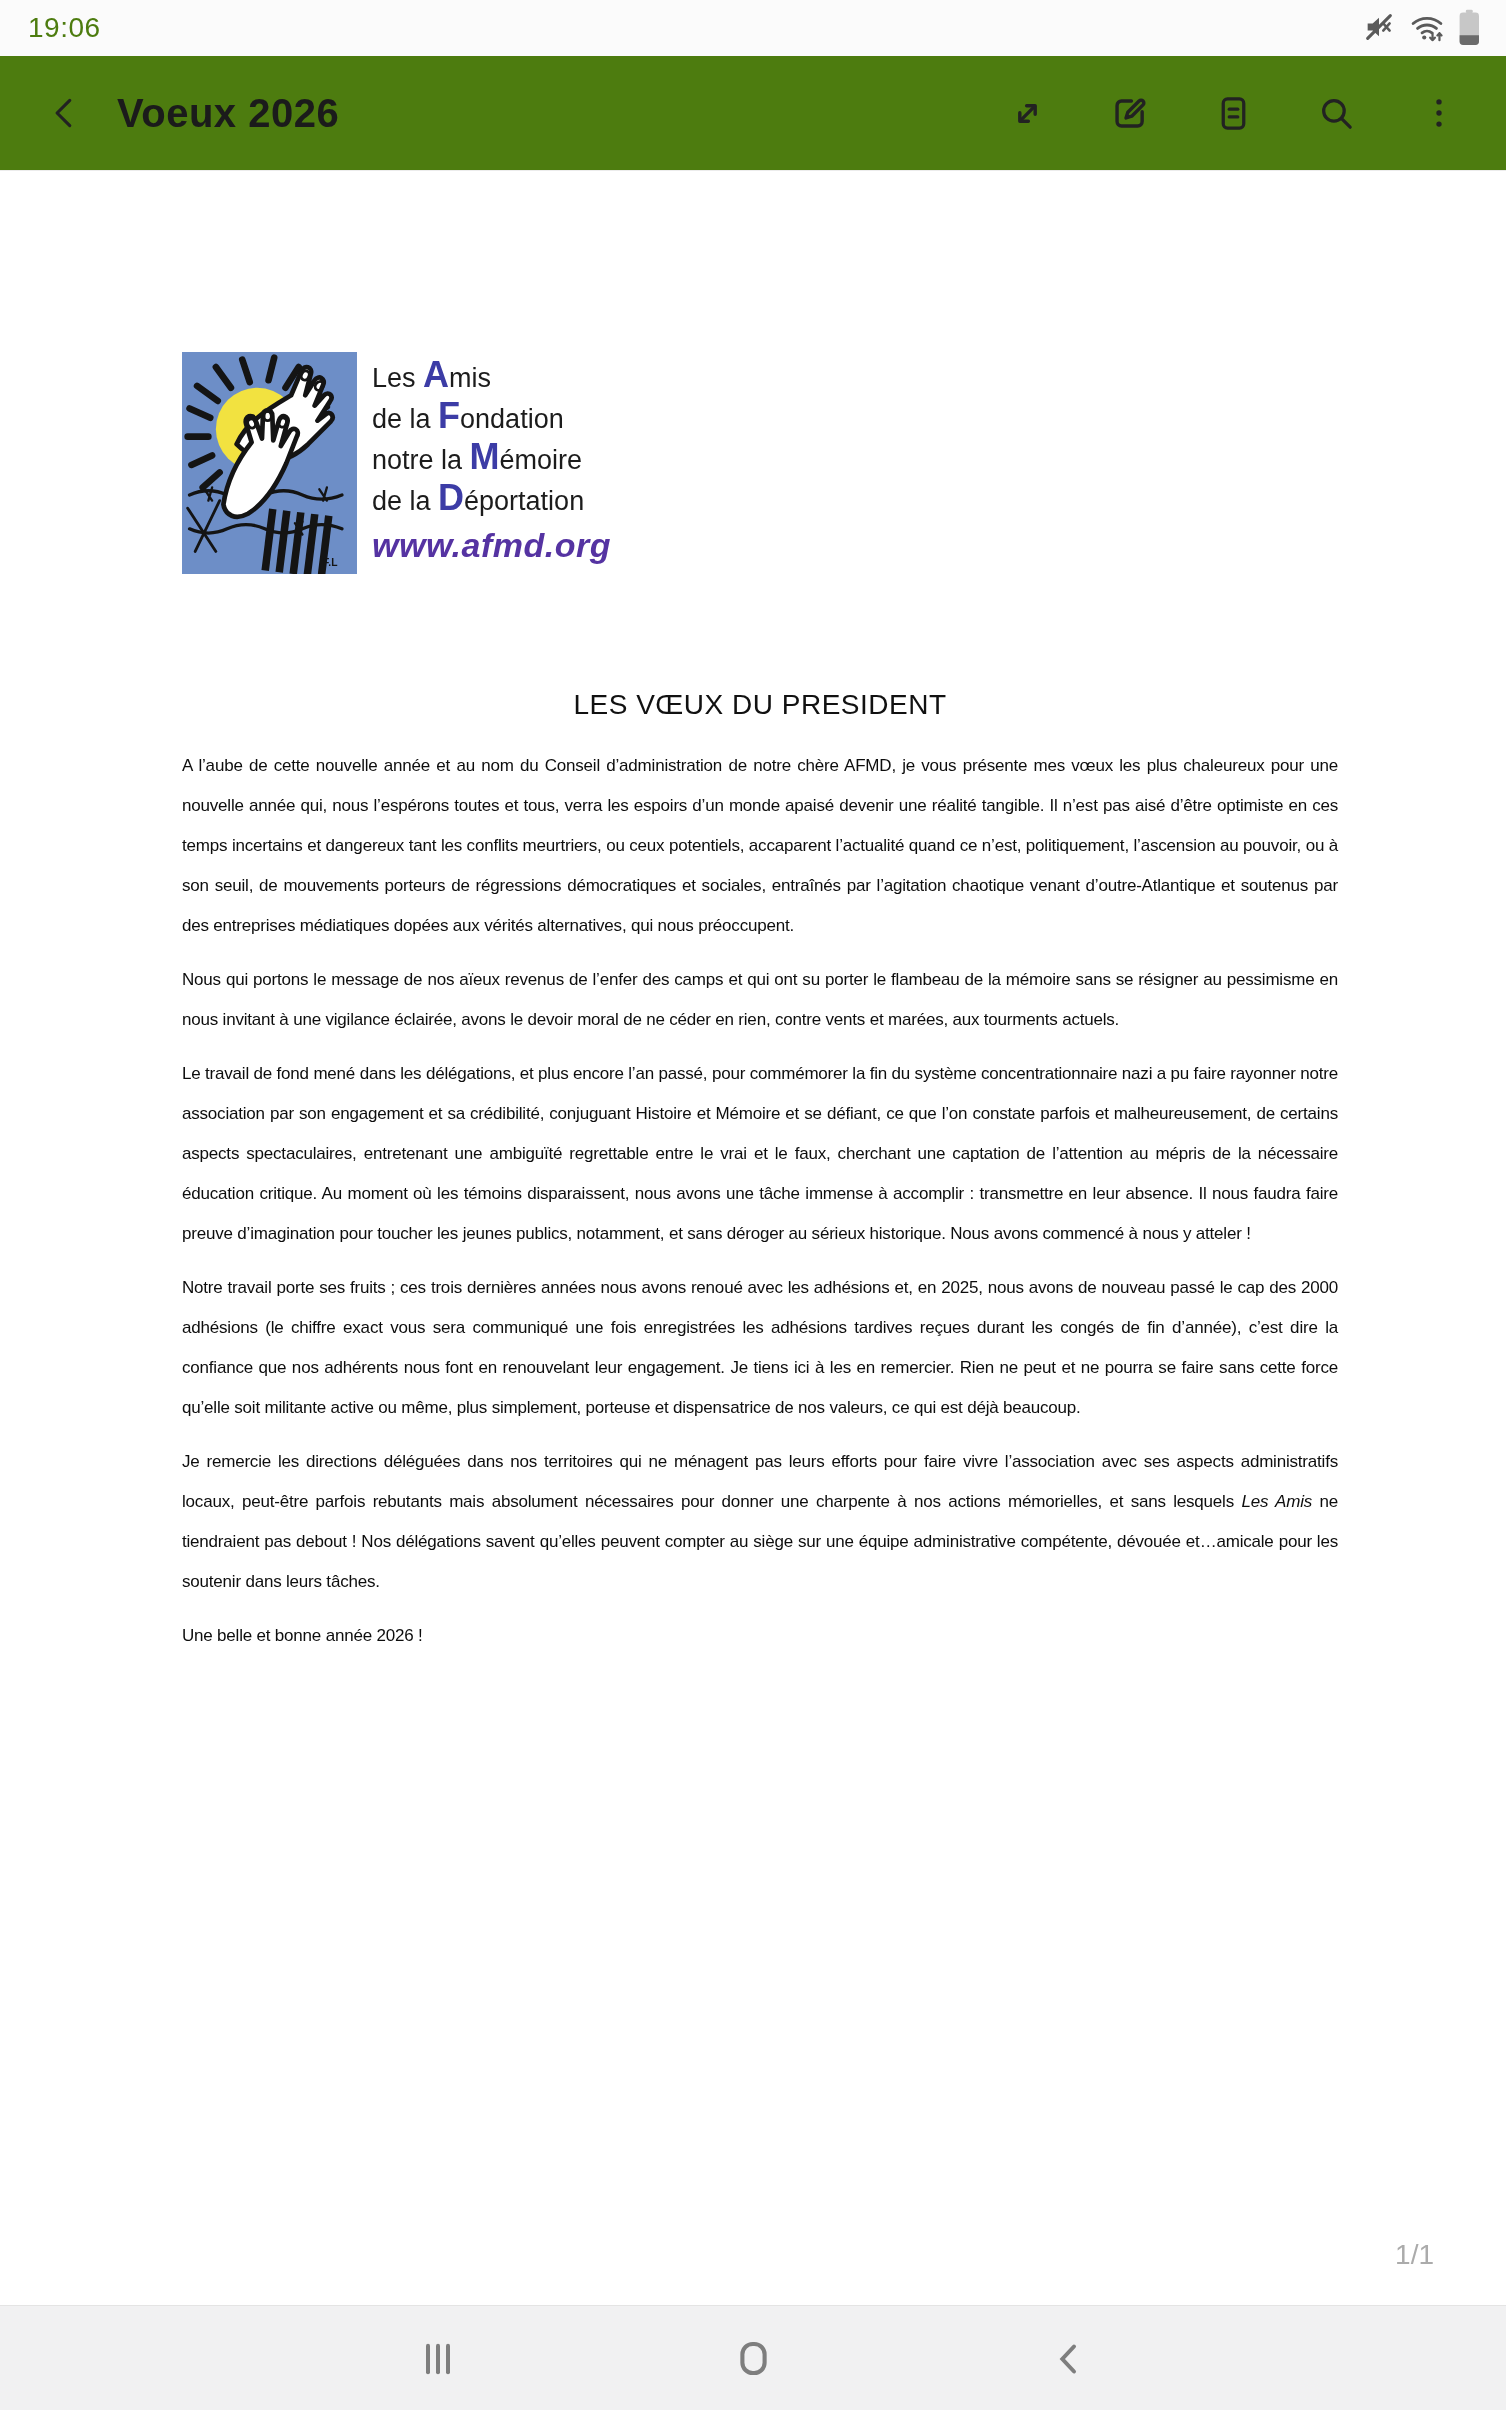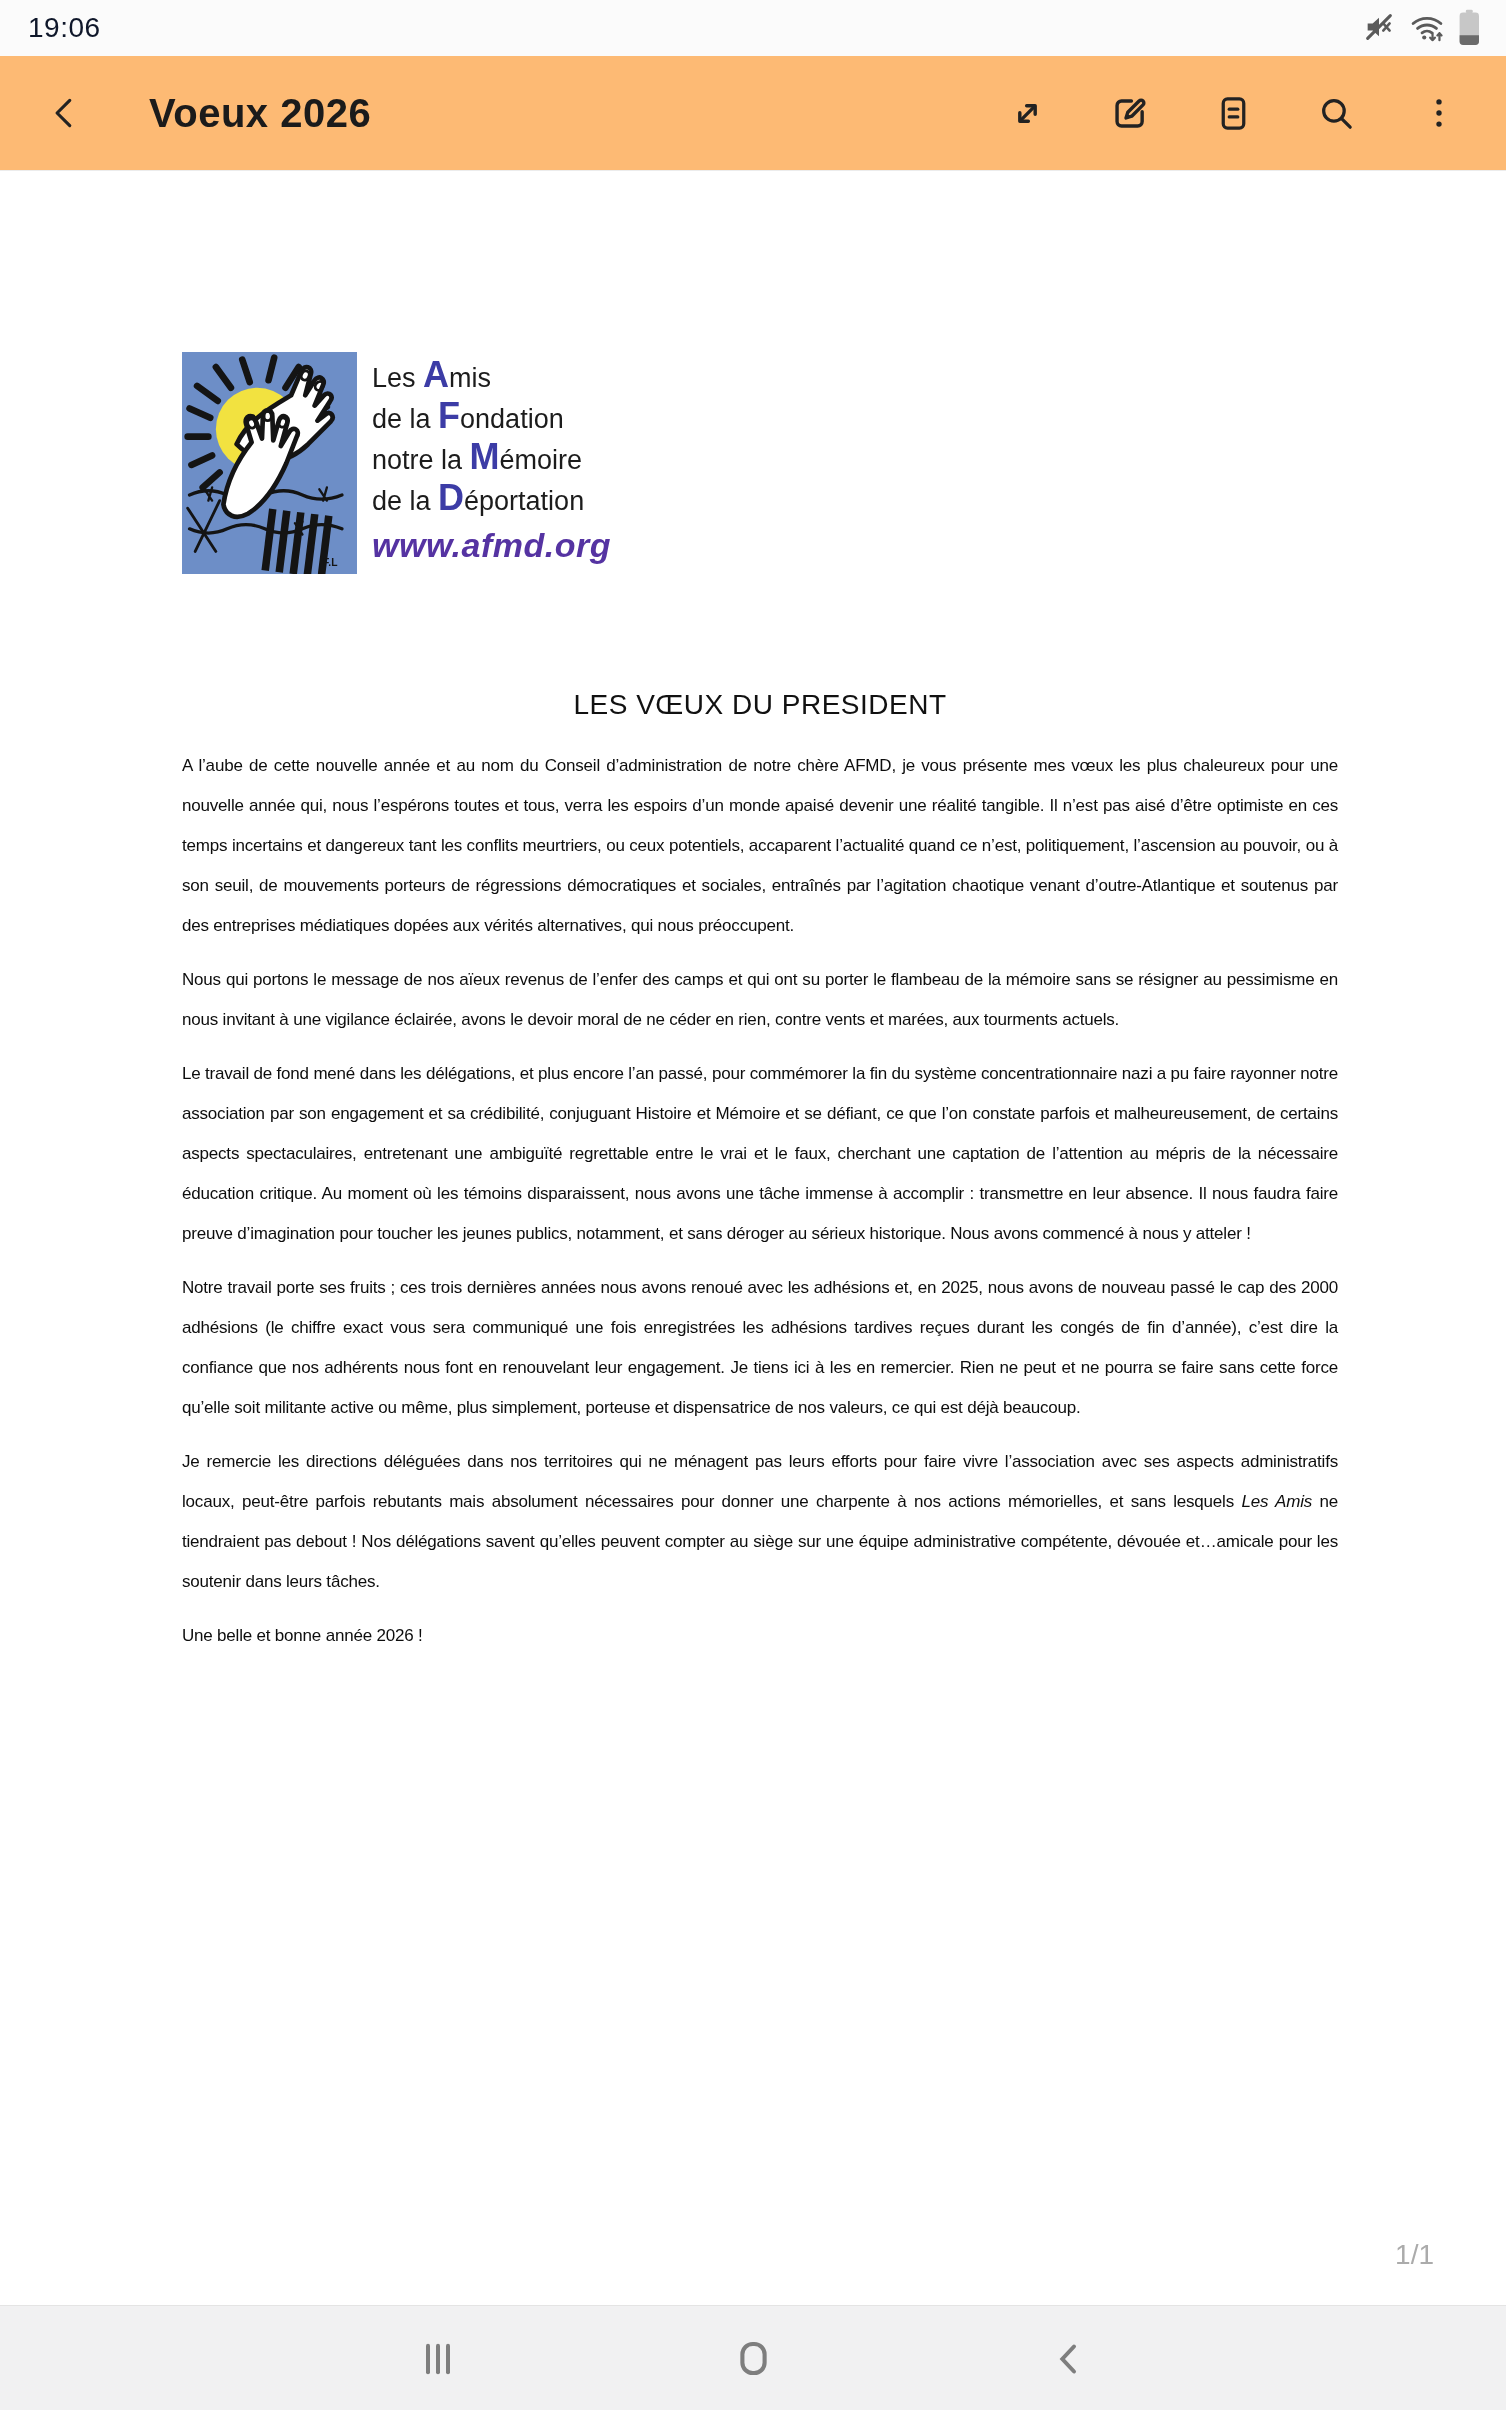--- a/index.html
+++ b/index.html
@@ -9,29 +9,28 @@
     background:#ffffff;
     position:relative;
     overflow:hidden;
   }
   
   .status-bar {
     height:56px; background:#fbfbfb;
     display:flex; align-items:center; justify-content:space-between;
     padding:0 26px 0 28px;
   }
-  .clock { font-size:28px; color:#0f172a; letter-spacing:0.5px; }
+  .clock { font-size:28px; color:#4d7c0f; letter-spacing:0.5px; }
   .status-icons { display:flex; align-items:center; gap:13px; }
   
   .app-header {
-    height:115px; background:#fdba74;
+    height:115px; background:#4d7c0f;
     border-bottom:1.9px solid #ececec;
     display:flex; align-items:center;
     padding:0 38px 0 38px;
-    gap:32px;
   }
   .back-btn { width:53px; height:53px; display:flex; align-items:center; justify-content:center; cursor:pointer; }
   .doc-title { font-size:40px; font-weight:bold; color:#1b1b1b; margin-left:26px; letter-spacing:0.5px; }
   .header-actions { margin-left:auto; display:flex; align-items:center; gap:43px; }
   .action-btn { width:60px; height:60px; display:flex; align-items:center; justify-content:center; cursor:pointer; }
   
   .document-page {
     position:absolute; top:173px; left:0; right:0; bottom:106px;
     background:#ffffff; overflow:hidden;
   }

